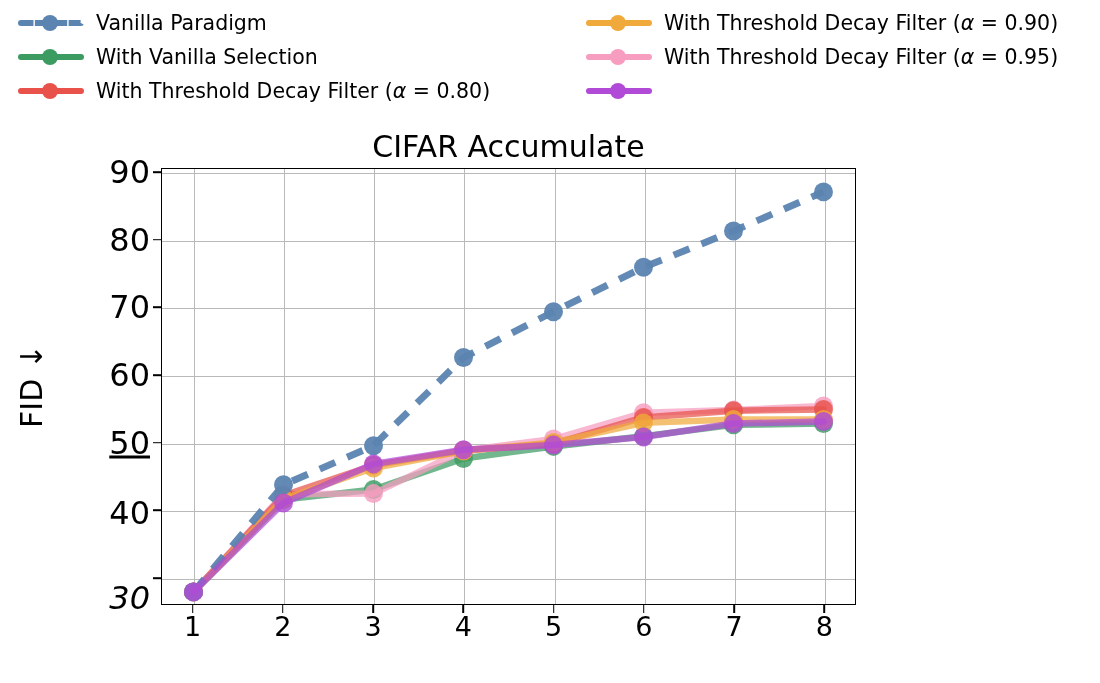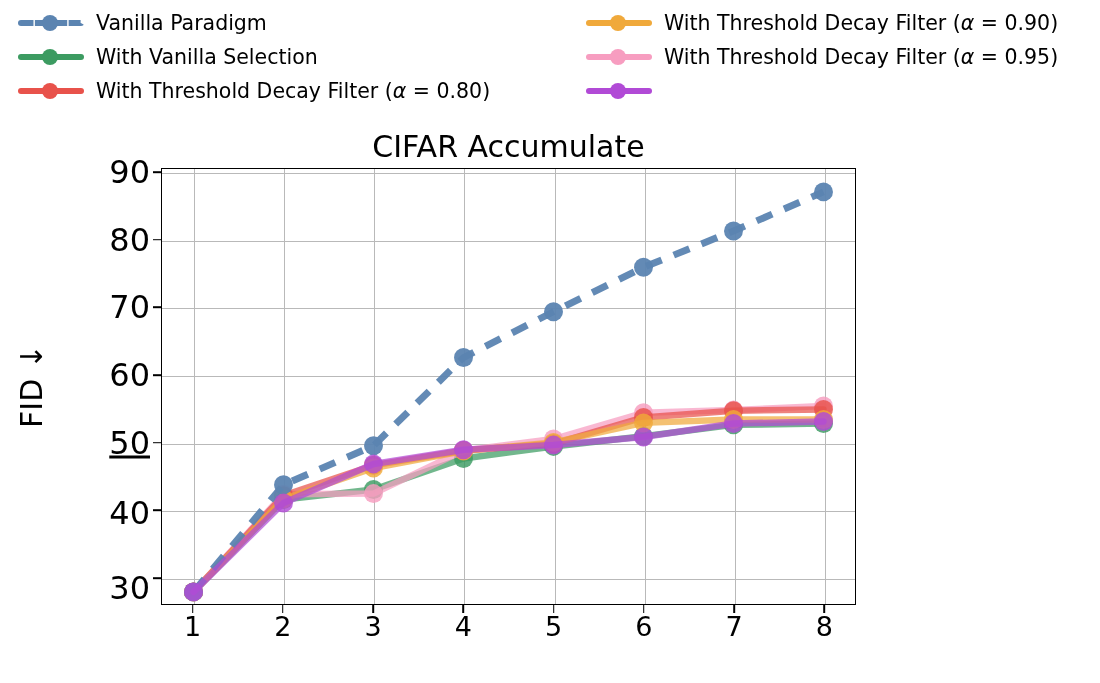--- a/index.html
+++ b/index.html
@@ -108,21 +108,21 @@
   <div id="ytickmarks">
       <div class="ytickmark" style="top: 409.941px;"></div>
       <div class="ytickmark" style="top: 342.294px;"></div>
       <div class="ytickmark" style="top: 274.647px;"></div>
       <div class="ytickmark" style="top: 207px;"></div>
       <div class="ytickmark" style="top: 139.353px;"></div>
       <div class="ytickmark" style="top: 71.7059px;"></div>
       <div class="ytickmark" style="top: 4.05882px;"></div>
     </div>
   <div id="yticks">
-      <div class="ytick" style="top: 420px;">30</div>
+      <div class="ytick" style="top: 430px; font-style: italic;">30</div>
       <div class="ytick" style="top: 334px; margin-top: 11px;">40</div>
       <div class="ytick" style="top: 274.647px; text-decoration: underline;">50</div>
       <div class="ytick" style="top: 207px;">60</div>
       <div class="ytick" style="top: 139.353px;">70</div>
       <div class="ytick" style="top: 71.7059px;">80</div>
       <div class="ytick" style="top: 4.05882px;">90</div>
     </div>
 
   <div id="plot">
     <div id="gridlayer">

